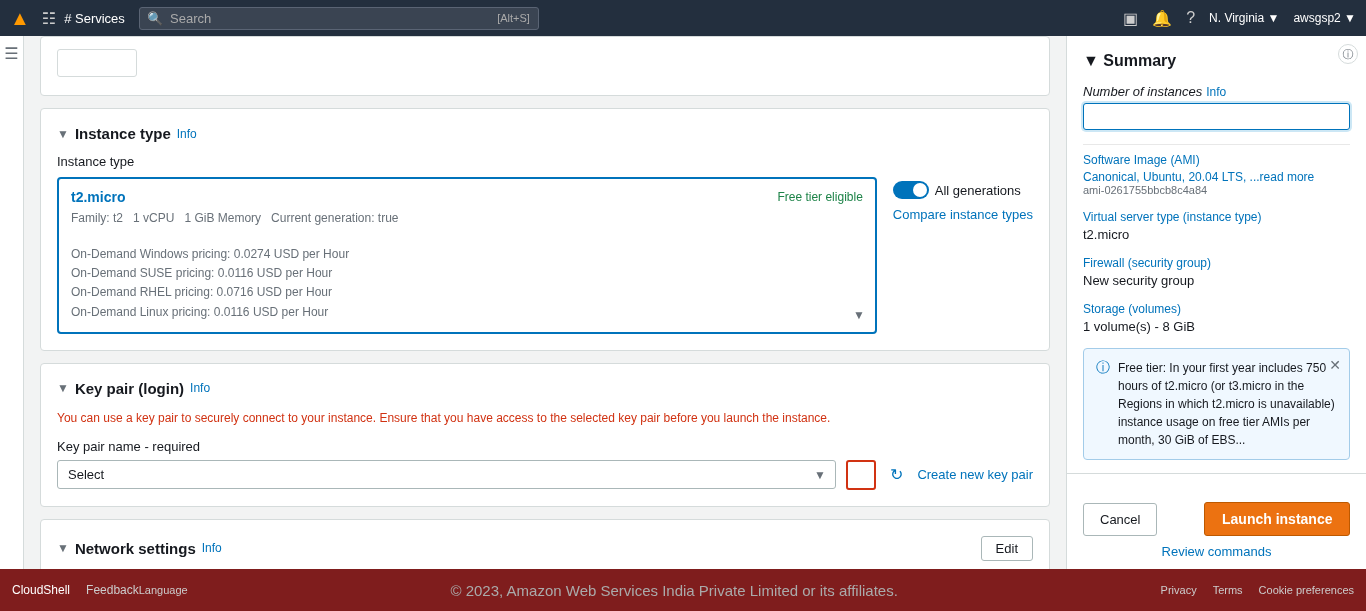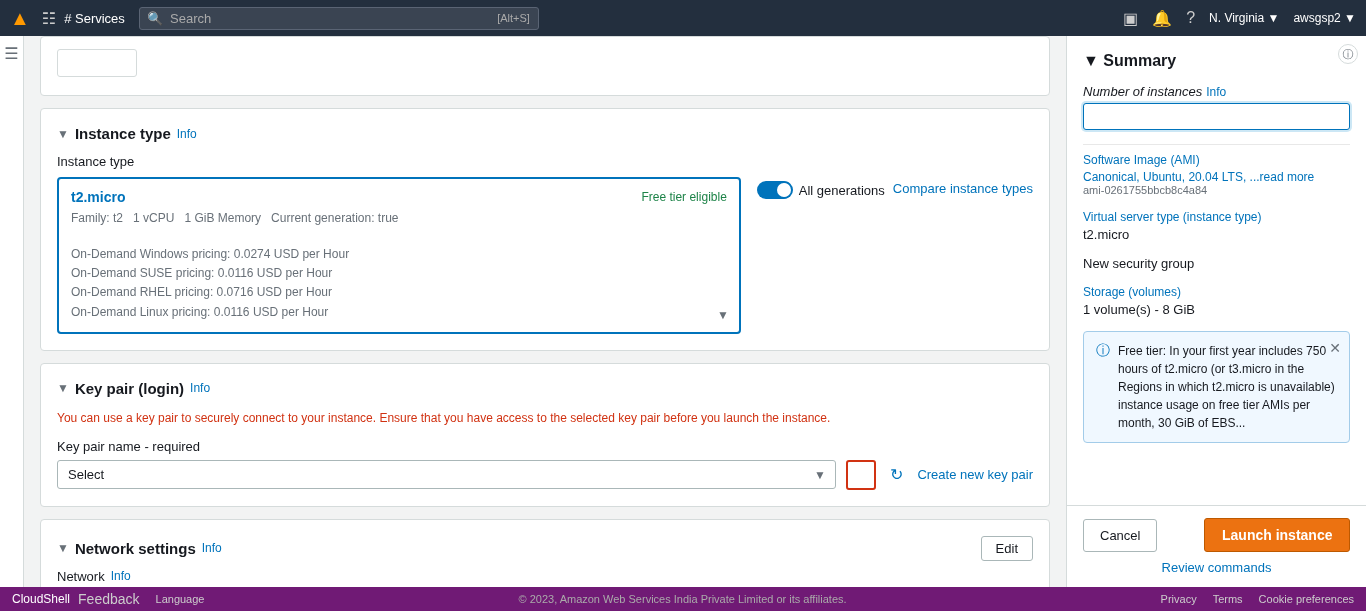--- a/index.html
+++ b/index.html
@@ -301,21 +301,21 @@
 
     
     .summary-divider {
       border: none;
       border-top: 1px solid #e8e8e8;
       margin: 8px 0;
     }
 
     
     .summary-actions {
-      padding: 12px 16px;
+      padding: 28px 16px;
       border-top: 1px solid #d5dbdb;
       background: #fff;
     }
     .launch-btn {
       width: 100%;
       padding: 8px 16px;
       background: #ec7211;
       border: 1px solid #bd5900;
       border-radius: 3px;
       color: #fff;
@@ -340,33 +340,33 @@
       color: #0073bb;
       font-size: 13px;
       cursor: pointer;
       text-align: center;
       display: block;
       margin-top: 4px;
     }
 
     
     .bottom-bar {
-      background: #701a75;
-      height: 24px;
+      background: #7f1d1d;
+      height: 42px;
       display: flex;
       align-items: center;
       padding: 0 12px;
       position: fixed;
       bottom: 0; left: 0; right: 0;
       z-index: 100;
     }
     .bottom-cloudshell { color: #fff; font-size: 12px; font-weight: 500; cursor: pointer; }
     .bottom-links { margin-left: auto; display: flex; gap: 16px; }
     .bottom-link { color: #ccc; font-size: 11px; cursor: pointer; }
-    .copyright { color: #aaa; font-size: 11px; margin-left: auto; }
+    .copyright { color: #aaa; font-size: 15px; margin-left: auto; }
 
     
     .main-content::-webkit-scrollbar,
     .summary-content::-webkit-scrollbar { width: 6px; }
     .main-content::-webkit-scrollbar-track,
     .summary-content::-webkit-scrollbar-track { background: #f2f3f3; }
     .main-content::-webkit-scrollbar-thumb,
     .summary-content::-webkit-scrollbar-thumb { background: #aab7b8; border-radius: 3px; }
 
     
@@ -445,21 +445,21 @@
             </div>
             <div class="instance-pricing">
               <div>On-Demand Windows pricing: 0.0274 USD per Hour</div>
               <div>On-Demand SUSE pricing: 0.0116 USD per Hour</div>
               <div>On-Demand RHEL pricing: 0.0716 USD per Hour</div>
               <div>On-Demand Linux pricing: 0.0116 USD per Hour</div>
             </div>
             <span class="dropdown-arrow-inline">▼</span>
           </div>
 
-          <div style="display:flex;flex-direction:row;gap:8px;justify-content:flex-start;padding-top:4px;">
+          <div style="display:flex;flex-direction:column;gap:8px;justify-content:flex-start;padding-top:4px;">
             <div class="toggle-container">
               <div class="toggle-switch"></div>
               <span class="toggle-label">All generations</span>
             </div>
             <span class="compare-link">Compare instance types</span>
           </div>
         </div>
       </div>
 
       <div class="section-card">
@@ -530,20 +530,21 @@
         <div class="summary-field-value" style="color:#0073bb;cursor:pointer;font-size:12px;">Canonical, Ubuntu, 20.04 LTS, ...read more</div>
         <div class="summary-field-sub">ami-0261755bbcb8c4a84</div>
       </div>
 
       <div class="summary-field">
         <div class="summary-field-label">Virtual server type (instance type)</div>
         <div class="summary-field-value">t2.micro</div>
       </div>
 
       <div class="summary-field">
+        <div class="summary-field-label">Firewall (security group)</div>
         <div class="summary-field-value">New security group</div>
       </div>
 
       <div class="summary-field">
         <div class="summary-field-label">Storage (volumes)</div>
         <div class="summary-field-value">1 volume(s) - 8 GiB</div>
       </div>
 
       <div class="free-tier-notice">
         <div class="free-tier-notice-header">
@@ -564,21 +565,21 @@
         <span class="review-link">Review commands</span>
       </div>
     </div>
   </div>
 </div>
 
 <div class="top-right-info">ⓘ</div>
 
 <div class="bottom-bar">
   <span class="bottom-cloudshell">CloudShell</span>
-  <span style="color:#ccc;font-size:14px;margin-left:8px;">Feedback</span>
-  <span style="color:#ccc;font-size:11px;margin-left:16px;">Language</span>
+  <span style="color:#ccc;font-size:12px;margin-left:16px;">Feedback</span>
+  <span style="color:#ccc;font-size:11px;margin-left:0;">Language</span>
   <span class="copyright">© 2023, Amazon Web Services India Private Limited or its affiliates.</span>
   <div class="bottom-links">
     <span class="bottom-link">Privacy</span>
     <span class="bottom-link">Terms</span>
     <span class="bottom-link">Cookie preferences</span>
   </div>
 </div>
 
 </body></html>

